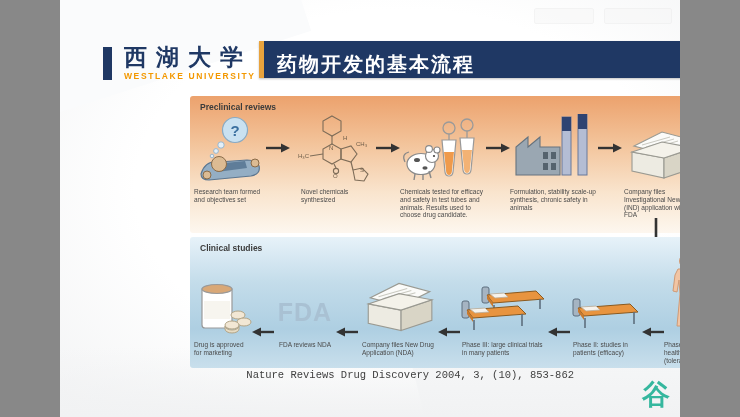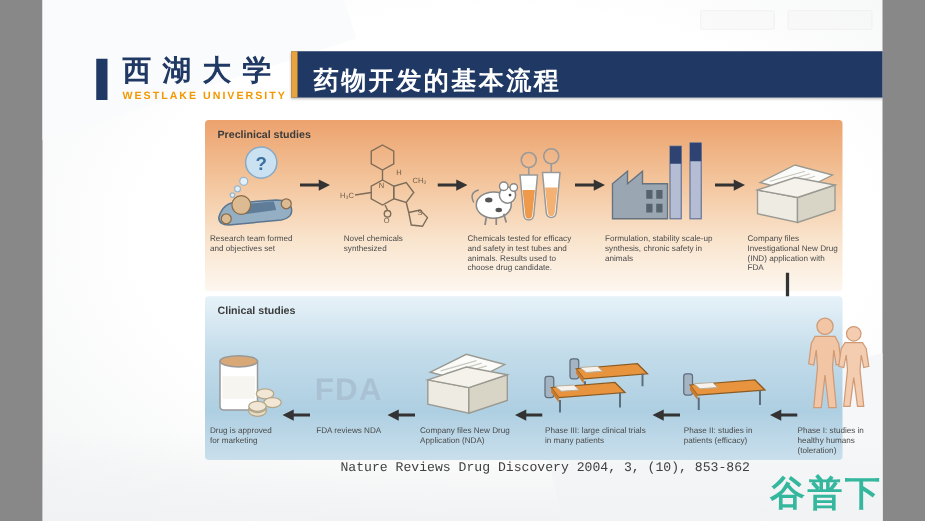--- a/index.html
+++ b/index.html
@@ -1,16 +1,16 @@
 <!DOCTYPE html>
 <html><head>
 <meta charset="utf-8">
 <style>
   html,body{margin:0;padding:0;background:#888;}
-  .slide{position:relative;width:672px;height:417px;margin:0 auto;overflow:hidden;
+  .slide{position:relative;width:620px;height:417px;margin:0 auto;overflow:hidden;
     background:radial-gradient(ellipse at 55% 45%, #ffffff 55%, #f2f3f4 100%);
     font-family:"Liberation Sans", sans-serif;}
   
   .bg-deco1{position:absolute;left:-60px;top:-40px;width:300px;height:120px;background:#fafbfc;transform:rotate(-18deg);}
   .bg-deco2{position:absolute;right:-80px;bottom:-30px;width:340px;height:140px;background:#f6f7f8;transform:rotate(-14deg);}
   .bg-city{position:absolute;left:0;bottom:0;width:740px;height:70px;
     background:linear-gradient(0deg,#f1f2f3 0%,rgba(255,255,255,0) 100%);}
 
   
   .hdr-tick{position:absolute;left:43px;top:47px;width:9px;height:33px;background:#1f3864;}
@@ -72,21 +72,21 @@
     <span>药物开发的基本流程</span>
   </div>
   <div class="wm-top">
     <div class="blk b1"></div>
     <div class="blk b2"></div>
   </div>
 
   <div class="figure">
 
     <div class="panel panel-pre">
-      <div class="panel-label">Preclinical studies</div>
+      <div class="panel-label">Preclinical reviews</div>
       <div class="row row-pre">
 
         <div class="step w1">
           <div class="icn">
             <svg width="70" height="68" viewBox="0 0 70 68">
               <circle cx="40" cy="14" r="12.5" fill="#c9e1f1" stroke="#88aac4" stroke-width="1.2"></circle>
               <text x="40" y="20" text-anchor="middle" font-size="15" font-weight="bold" fill="#3a6f9f">?</text>
               <circle cx="26" cy="29" r="3.2" fill="#e4f0f9" stroke="#9ab6cc" stroke-width="1"></circle>
               <circle cx="21" cy="35" r="2.4" fill="#e4f0f9" stroke="#9ab6cc" stroke-width="1"></circle>
               <circle cx="17" cy="40" r="1.8" fill="#e4f0f9" stroke="#9ab6cc" stroke-width="1"></circle>

